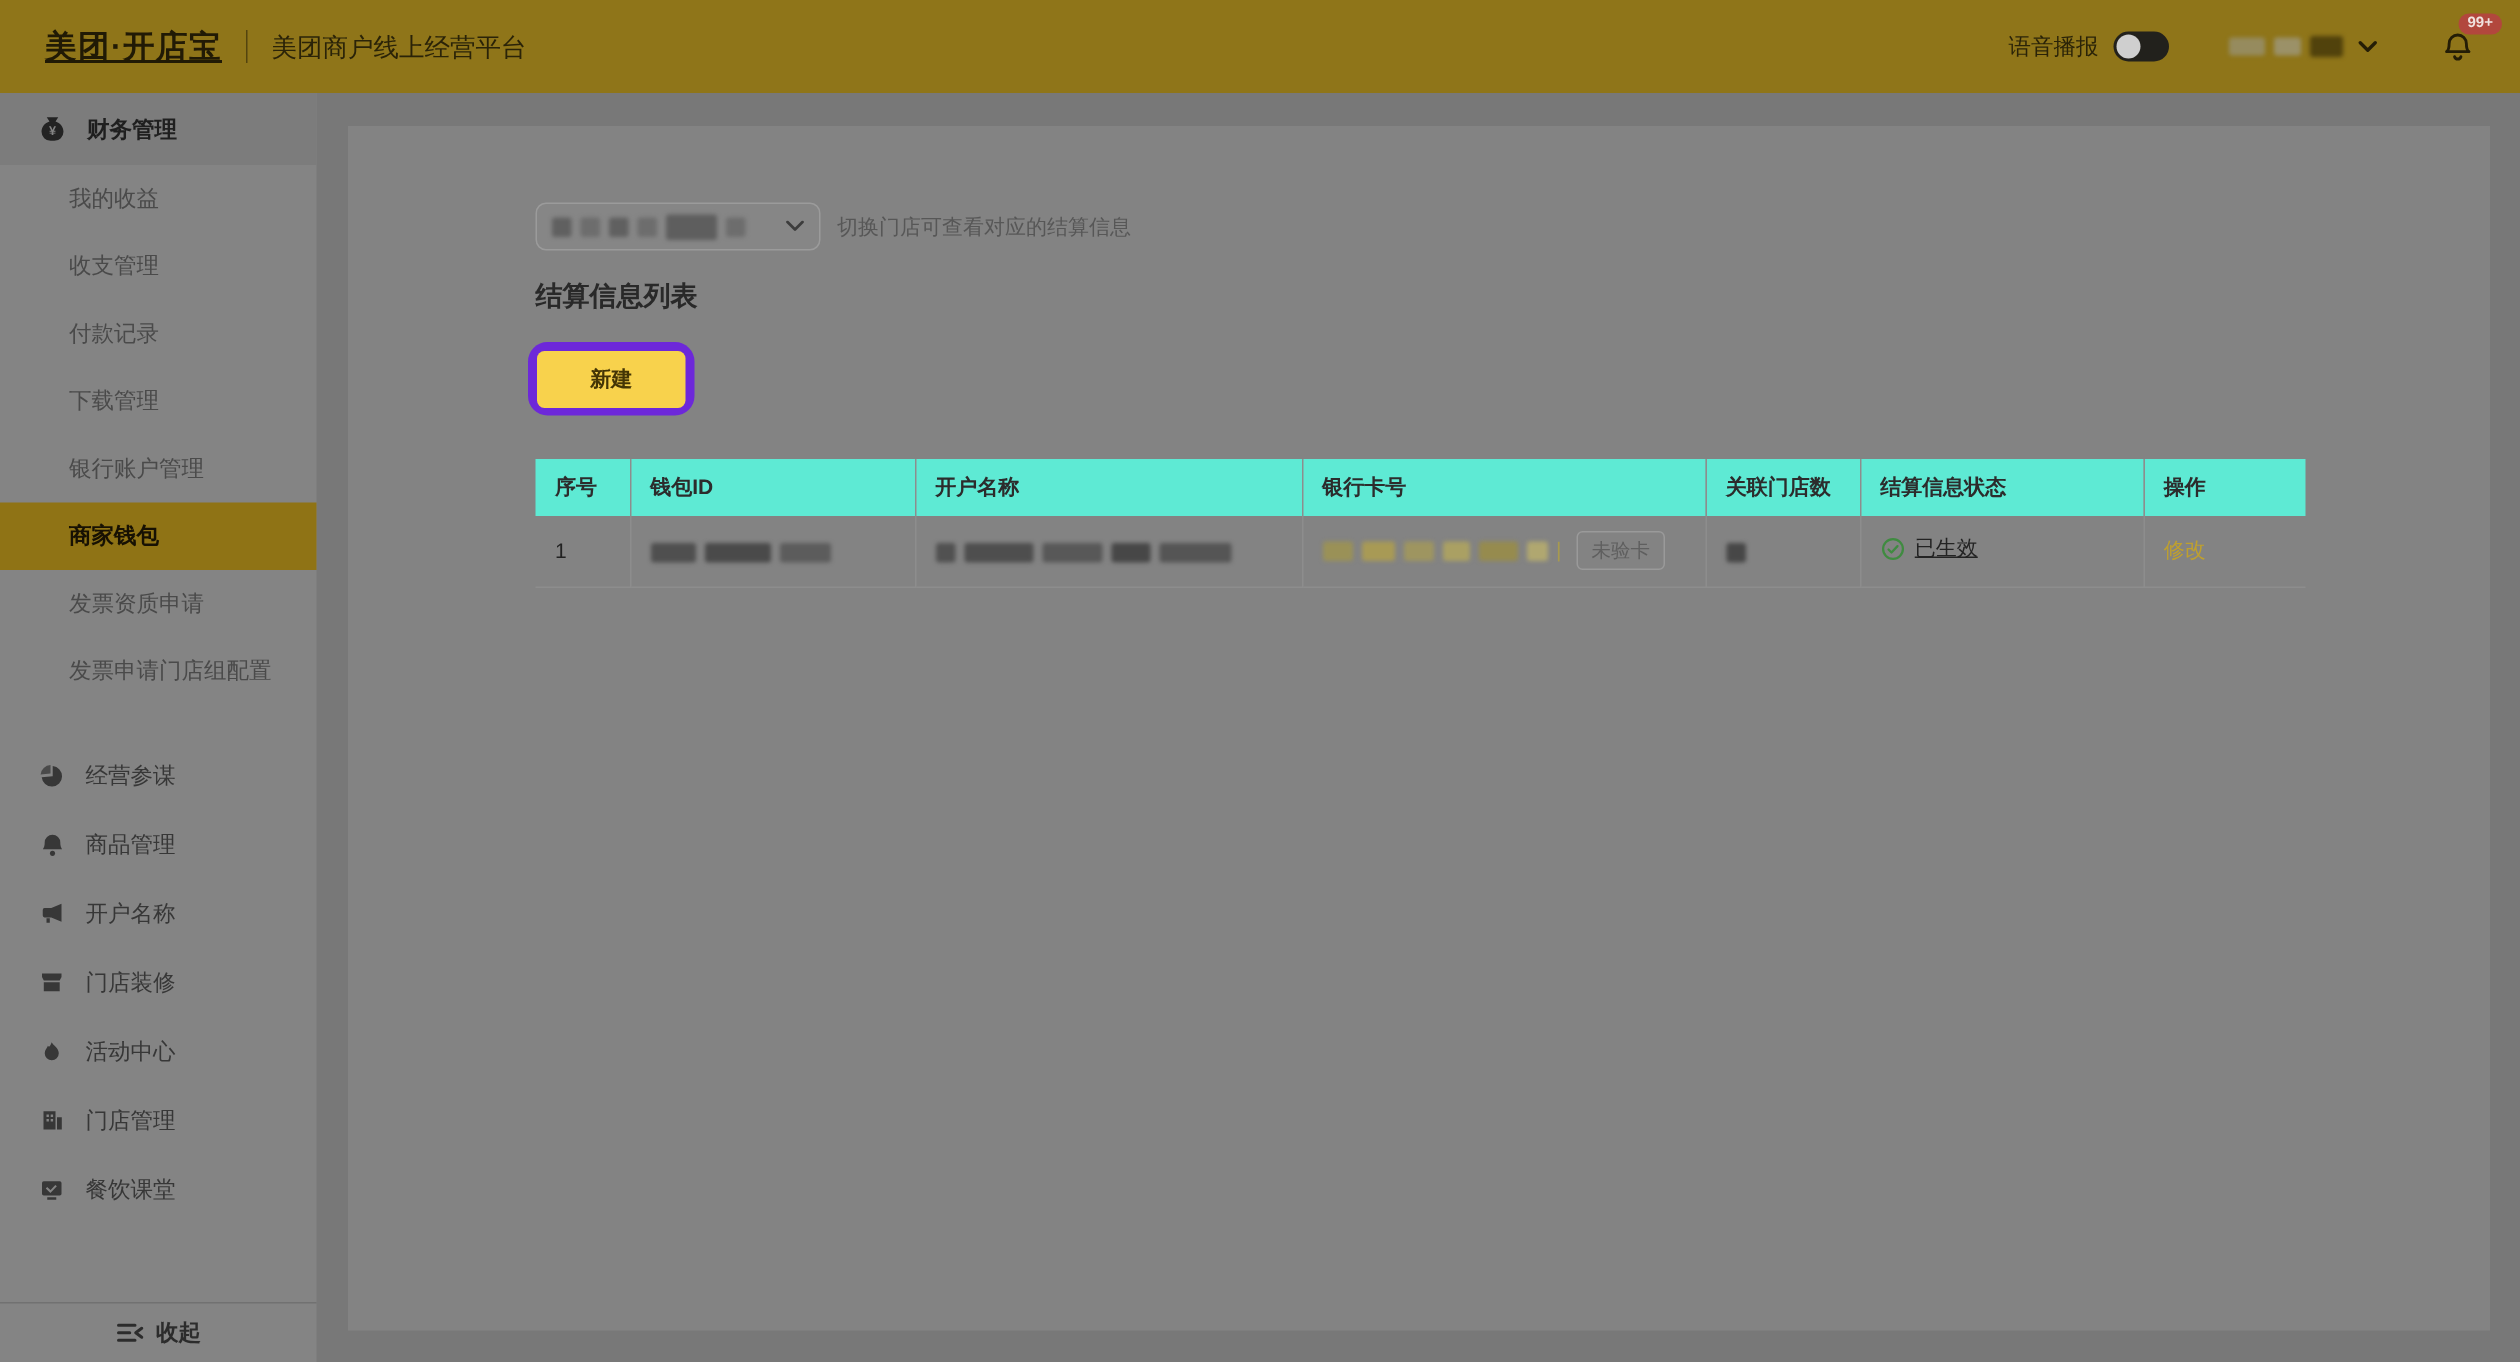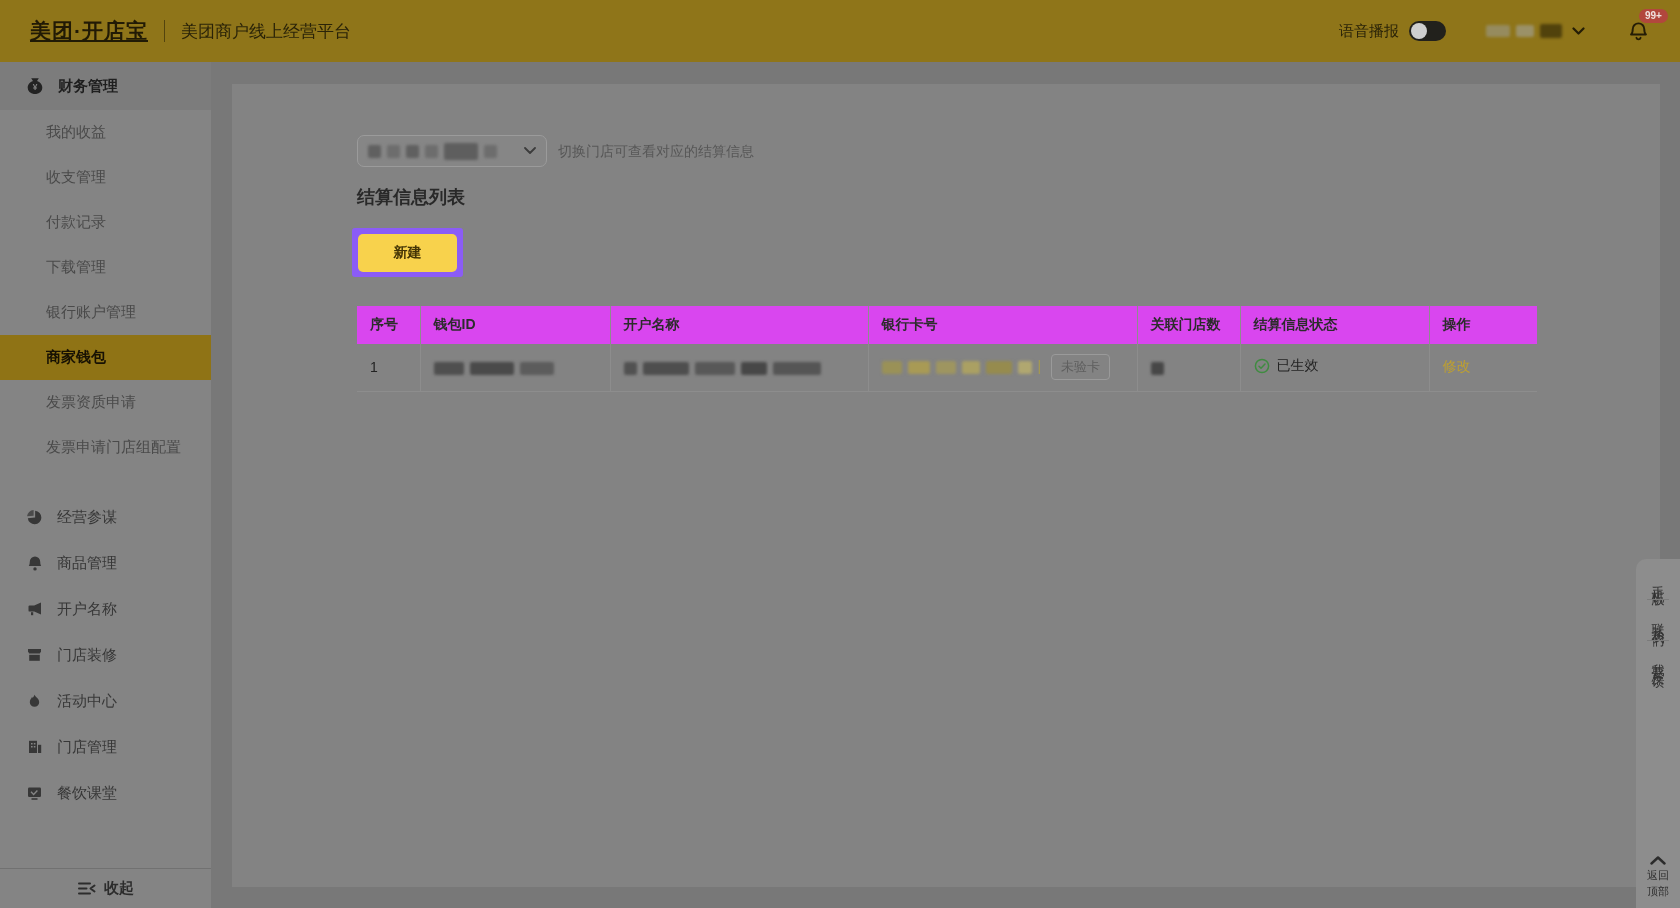--- a/index.html
+++ b/index.html
@@ -50,38 +50,38 @@
                   border:1px solid #9b9b9b; border-radius:7px; background:#868686;
                   display:flex; align-items:center; padding:0 10px; cursor:pointer; }
   .store-select .blocks { display:inline-flex; align-items:center; gap:6px; filter:blur(1.5px); }
   .store-select .s { width:13px; height:13px; background:#606060; border-radius:2px; }
   .store-select .s.alt { background:#6d6d6d; }
   .store-select .big { width:34px; height:17px; background:#5e5e5e; border-radius:2px; }
   .store-select .chev { margin-left:auto; }
   .store-hint { position:absolute; left:326px; top:59px; font-size:14px; color:#575757; }
   .page-title { position:absolute; left:125px; top:101px; font-size:18px; font-weight:bold; color:#292929; }
 
-  .btn-ring { position:absolute; left:120px; top:144px; width:111px; height:49px; background:#8b5cf6;
-              border-radius:3px; display:flex; align-items:center; justify-content:center; }
+  .btn-ring { position:absolute; left:120px; top:144px; width:111px; height:49px; background:#6d28d9;
+              border-radius:13px; display:flex; align-items:center; justify-content:center; }
   .new-btn { width:99px; height:38px; background:#f8d24c; border:none; border-radius:5px;
              font-size:14px; font-weight:bold; color:#443505; cursor:pointer;
              font-family:"Liberation Sans","DejaVu Sans",sans-serif; }
 
   table.settle { position:absolute; left:125px; top:222px; width:1180px; border-collapse:collapse; table-layout:fixed; }
-  table.settle th { background:#d946ef; height:38px; font-size:14px; font-weight:600; color:#2c2c2c;
+  table.settle th { background:#5eead4; height:38px; font-size:14px; font-weight:600; color:#2c2c2c;
                     text-align:left; padding:0 13px; border-right:1px solid #8d8d8d; }
   table.settle th:last-child, table.settle td:last-child { border-right:none; }
   table.settle td { height:47px; font-size:14px; color:#222222; padding:0 13px;
                     border-right:1px solid #8d8d8d; border-bottom:1px solid #8d8d8d; }
   .rg { display:inline-flex; align-items:center; gap:6px; filter:blur(1.5px); vertical-align:middle; }
   .rg span { height:13px; border-radius:2px; display:inline-block; }
   .card-sep { color:#a89a4e; margin:0 6px 0 2px; }
   .tag { display:inline-block; padding:3px 9px; border:1px solid #9a9a9a; border-radius:4px;
          font-size:13px; color:#5f5f5f; vertical-align:middle; }
-  .status { display:inline-flex; align-items:center; gap:7px; color:#232323; }
+  .status { display:inline-flex; align-items:center; gap:7px; color:#232323;text-decoration:underline; }
   .action-link { color:#bfa02e; cursor:pointer; }
 
   
   .side-toolbar { position:absolute; right:0; top:559px; width:44px; height:349px; background:#8d8d8d;
                   border-radius:10px 0 0 0; display:flex; flex-direction:column; align-items:center;
                   padding-top:16px; z-index:6; }
   .vt { writing-mode:vertical-rl; text-orientation:upright; font-size:13px; color:#333333;
         letter-spacing:4px; cursor:pointer; line-height:1; }
   .tool-div { width:22px; height:1px; background:#7b7b7b; margin:12px 0; }
   .back-top { margin-top:auto; margin-bottom:8px; display:flex; flex-direction:column;
@@ -331,27 +331,14 @@
             </span>
           </td>
           <td>
             <span class="action-link">修改</span>
           </td>
         </tr>
       </tbody>
     </table>
   </div>
 
-  <div class="side-toolbar">
-    <span class="vt">手机版</span>
-    <span class="tool-div"></span>
-    <span class="vt">联系我们</span>
-    <span class="tool-div"></span>
-    <span class="vt">我要反馈</span>
-    <div class="back-top">
-      <svg width="16" height="9" viewBox="0 0 16 9" fill="none" stroke="#2b2b2b" stroke-width="2.4" stroke-linecap="round" stroke-linejoin="round">
-          <path d="M1.5 7.5L8 1.5l6.5 6"></path>
-        </svg>
-      <span class="bt-label">返回顶部</span>
-    </div>
-  </div>
 
 </div>
 
 </body></html>

